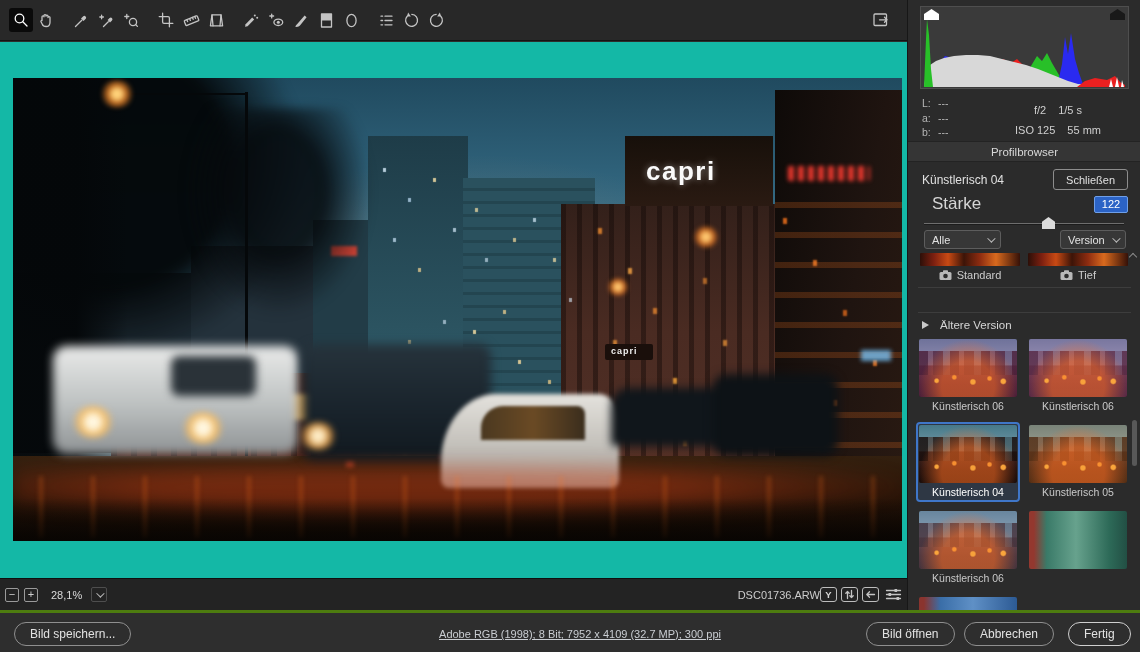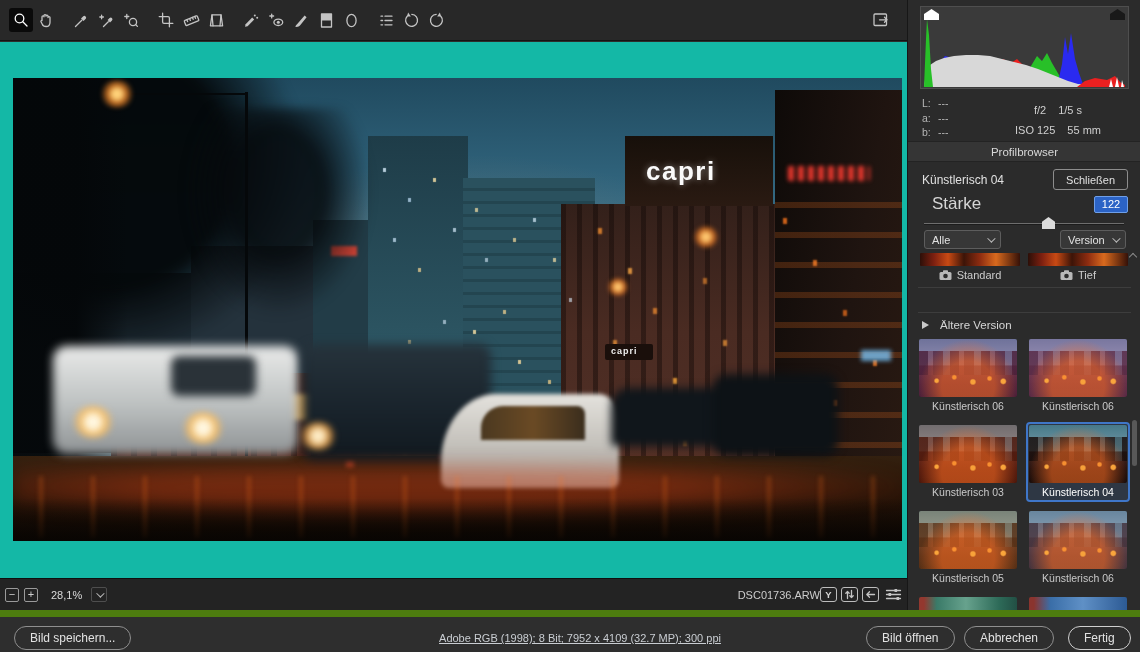--- a/index.html
+++ b/index.html
@@ -91,21 +91,21 @@
   
   .filmstrip { position:absolute; left:0; top:578px; width:907px; height:32px; background:#232323; border-top:1px solid #0f0f0f; display:flex; align-items:center; }
   .zbox { width:14px; height:14px; border:1px solid #9a9a9a; border-radius:2px; color:#cfcfcf; font-size:11px; line-height:11px; display:flex; align-items:center; justify-content:center; margin-left:5px; }
   .zpct { margin-left:13px; font-size:11px; color:#dadada; }
   .zdd { width:16px; height:15px; border:1px solid #4e4e4e; border-radius:2px; margin-left:9px; display:flex; align-items:center; justify-content:center; }
   .fname { position:absolute; left:0; width:820px; text-align:right; font-size:11px; color:#cccccc; }
   .fs-icons { margin-left:auto; display:flex; align-items:center; gap:4px; margin-right:4px; }
   .fsb { width:17px; height:15px; border:1.2px solid #bdbdbd; border-radius:3px; color:#d6d6d6; font-size:9.5px; font-weight:bold; display:flex; align-items:center; justify-content:center; }
 
   
-  .footer { position:absolute; left:0; top:610px; width:1140px; height:42px; background:#2e2e2e; border-top:7px solid #4d7c0f; }
+  .footer { position:absolute; left:0; top:610px; width:1140px; height:42px; background:#2e2e2e; border-top:3px solid #4d7c0f; }
   .pill { position:absolute; top:9px; height:24px; border:1px solid #8f8f8f; border-radius:13px; background:transparent; color:#e2e2e2; font-size:12px; display:flex; align-items:center; padding:0 15px; }
   .pill.primary { border-color:#cfcfcf; }
   .info-link { position:absolute; left:0; top:15px; width:1120px; text-align:center; font-size:11px; color:#c9cdd2; text-decoration:underline;padding-left:40px; }
 </style>
 </head>
 <body>
 
 <div class="app">
 
   <div class="toolbar">
@@ -393,28 +393,20 @@
           </div>
         <div class="plabel">Künstlerisch 06</div>
       </div>
       <div class="cell">
         <div class="thumb">
             <div class="mini v2">
               <div class="tint"></div>
             </div>
           </div>
         <div class="plabel">Künstlerisch 06</div>
-      </div>
-      <div class="cell">
-        <div class="thumb">
-            <div class="mini v3">
-              <div class="tint"></div>
-            </div>
-          </div>
-        <div class="plabel">Künstlerisch 03</div>
       </div>
       <div class="cell selected">
         <div class="thumb">
             <div class="mini v4">
               <div class="tint"></div>
             </div>
           </div>
         <div class="plabel">Künstlerisch 04</div>
       </div>
       <div class="cell">

